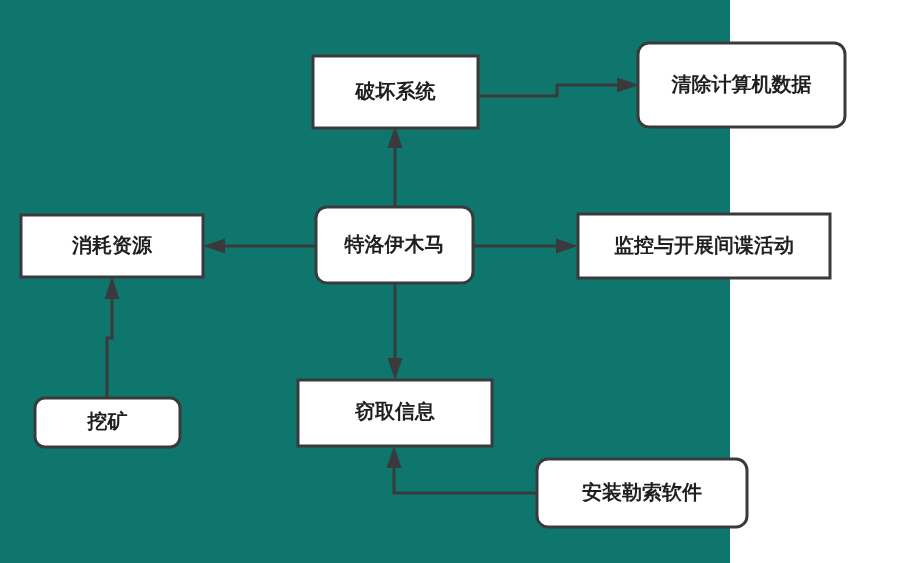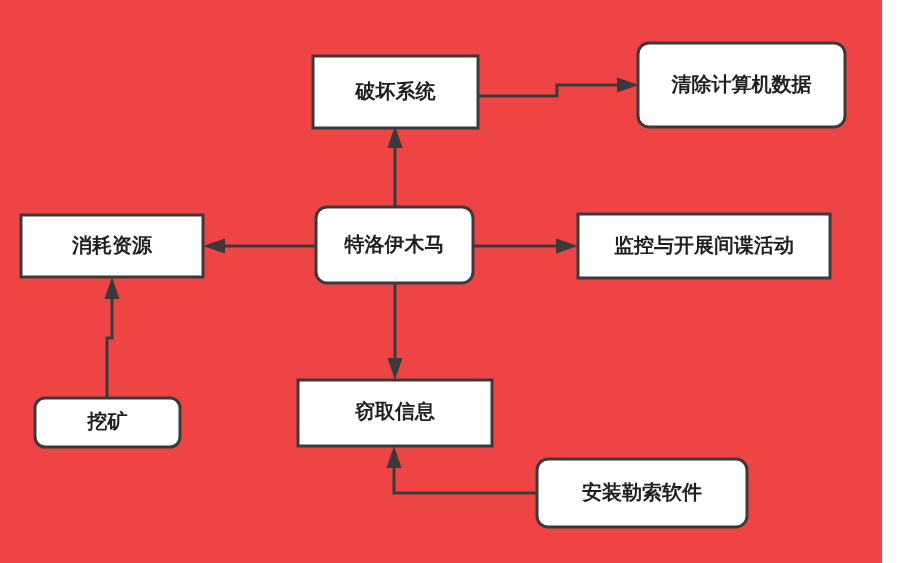--- a/index.html
+++ b/index.html
@@ -8,23 +8,23 @@
     background: #ffffff;
   }
   body {
     width: 911px;
     height: 563px;
     font-family: "Liberation Sans", "DejaVu Sans", sans-serif;
     overflow: hidden;
   }
   #diagram-root {
     position: relative;
-    width: 882px;
+    width: 730px;
     height: 563px;
-    background: #ef4444;
+    background: #0f766e;
   }
   svg.diagram-canvas {
     position: absolute;
     top: 0;
     left: 0;
     width: 911px;
     height: 563px;
     display: block;
   }
   .node-box {

